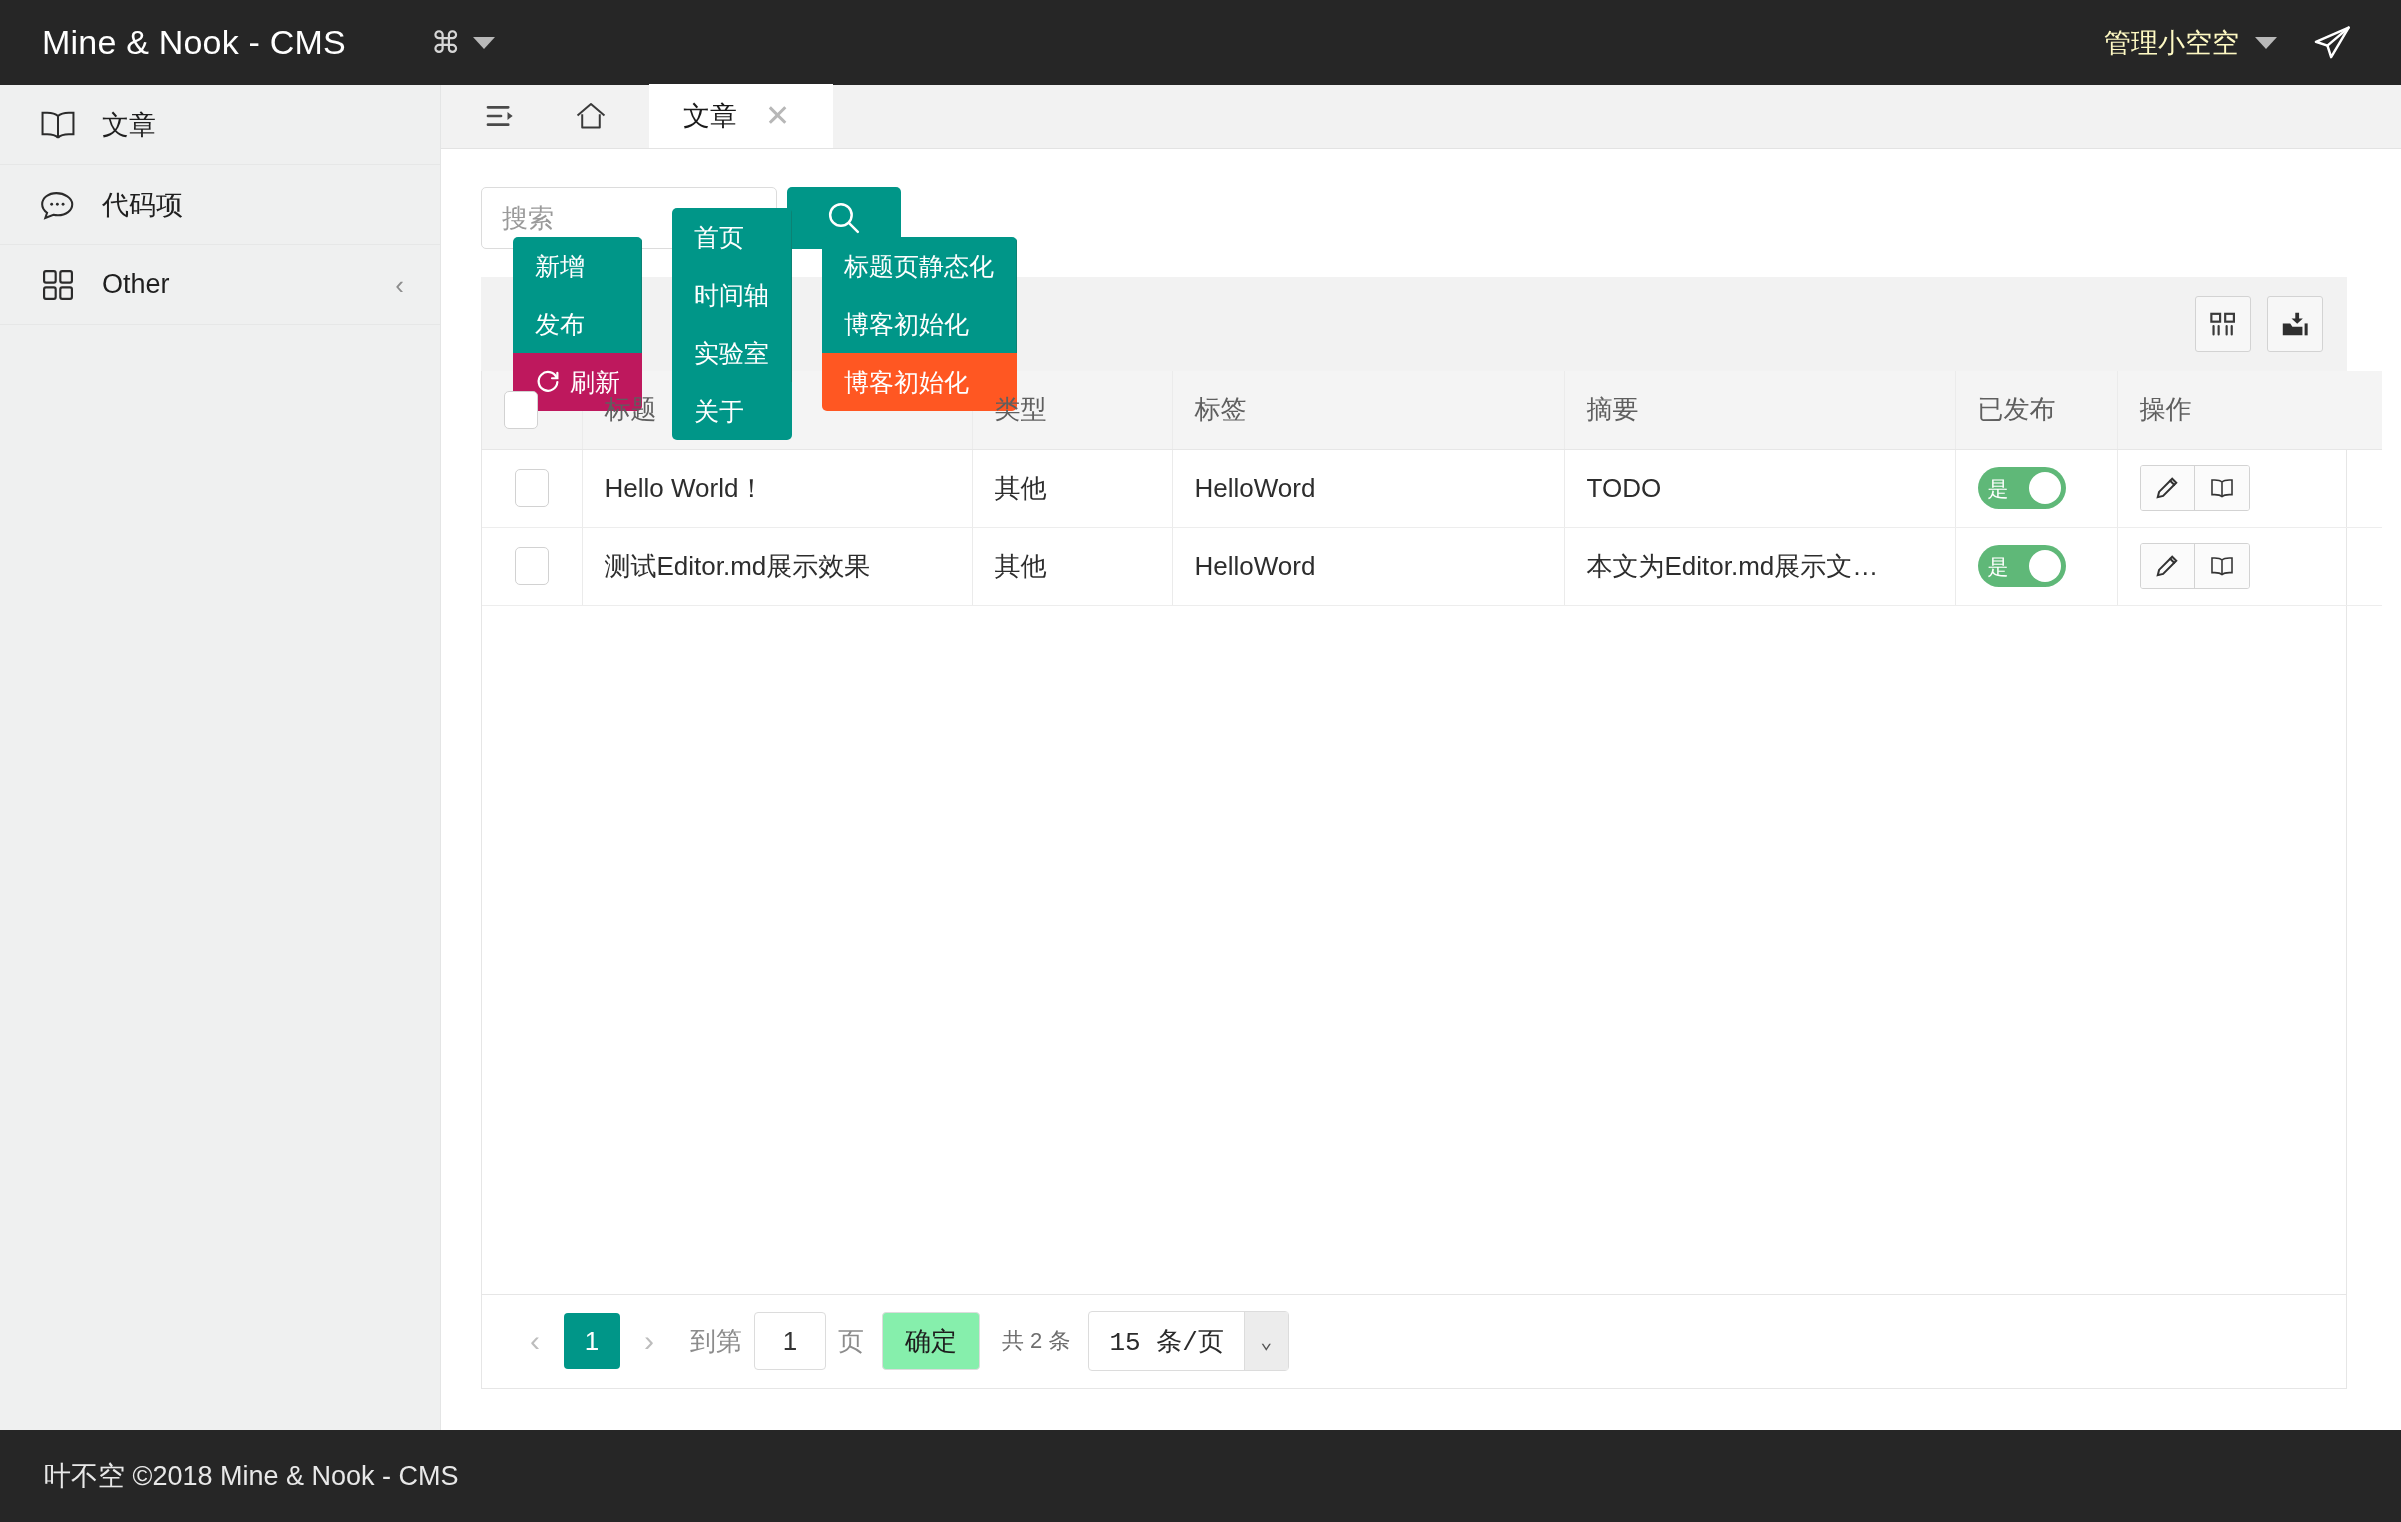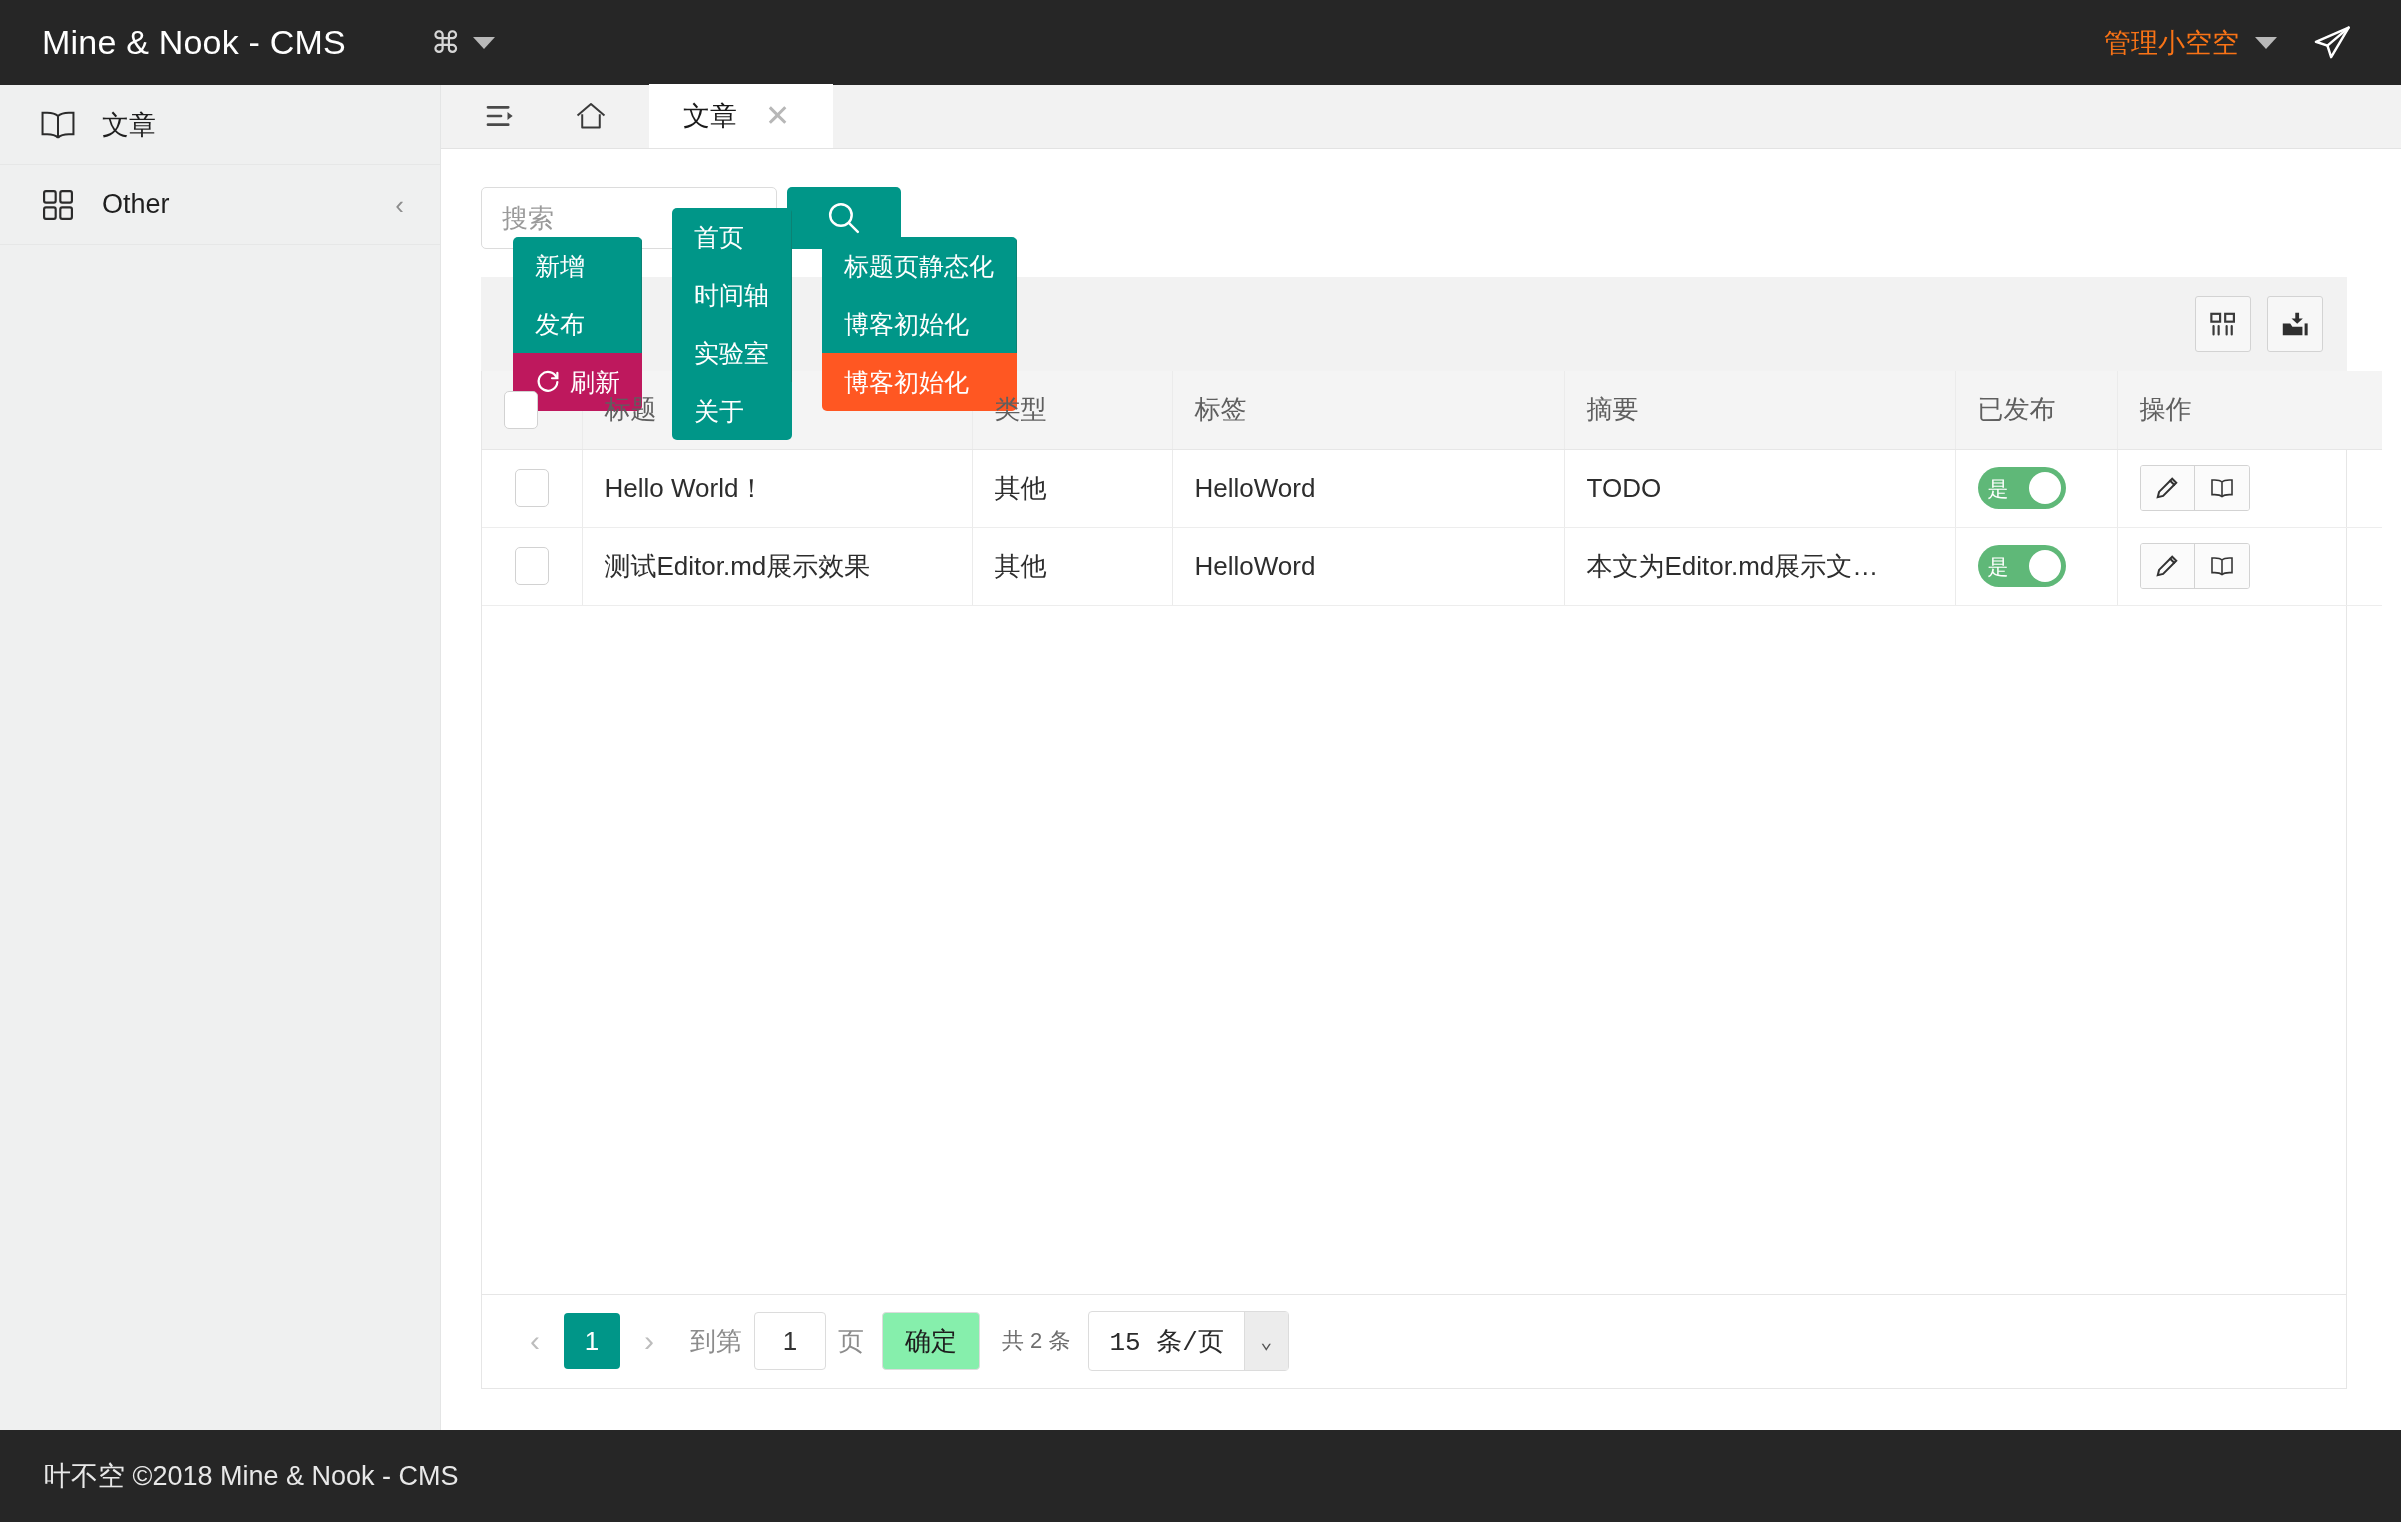--- a/index.html
+++ b/index.html
@@ -28,21 +28,21 @@
   .cmd-glyph { font-size: 30px; color: #d6d6d6; line-height: 1; }
   .caret-down {
     width: 0; height: 0; border-left: 11px solid transparent;
     border-right: 11px solid transparent; border-top: 12px solid #b8b8b8;
   }
   .hdr-right {
     margin-left: auto; display: flex; align-items: center; gap: 34px;
     margin-right: 48px;
   }
   .user-menu { display: flex; align-items: center; gap: 16px; cursor: pointer; }
-  .user-name { font-size: 27px; color: #f97316; }
+  .user-name { font-size: 27px; color: #fef9c3; }
   .send-icon { width: 42px; height: 42px; display:block; }
 
   
   .sidebar {
     position: absolute; top: 85px; left: 0; width: 441px; bottom: 92px;
     background: #eff0f0;
     border-right: 1px solid #e4e5e5;
   }
   .side-item {
     height: 80px; display: flex; align-items: center;
@@ -259,20 +259,32 @@
         <svg width="38" height="34" viewBox="0 0 24 22" fill="none" stroke="#2b2b2b" stroke-width="1.3">
           <path d="M12 5.2C10.4 3.6 7.8 3 5 3H2v14h3c2.8 0 5.4.6 7 2.2"></path>
           <path d="M12 5.2C13.6 3.6 16.2 3 19 3h3v14h-3c-2.8 0-5.4.6-7 2.2"></path>
           <path d="M12 5.2v14"></path>
         </svg>
       </span>
       <span class="si-label">文章</span>
       <span class="si-arrow"></span>
     </div>
 
+    <div class="side-item">
+      <span class="si-icon">
+        <svg width="38" height="32" viewBox="0 0 24 20" fill="none" stroke="#2b2b2b" stroke-width="1.3">
+          <path d="M21 9.5c0 4-4 7-9 7-1 0-2-.1-2.9-.3L4 18.2l1.1-3.3C3.2 13.5 2 11.6 2 9.5c0-4 4-7 9-7s10 3 10 7z"></path>
+          <circle cx="8" cy="9.5" r=".9" fill="#2b2b2b" stroke="none"></circle>
+          <circle cx="11.6" cy="9.5" r=".9" fill="#2b2b2b" stroke="none"></circle>
+          <circle cx="15.2" cy="9.5" r=".9" fill="#2b2b2b" stroke="none"></circle>
+        </svg>
+      </span>
+      <span class="si-label">代码项</span>
+      <span class="si-arrow"></span>
+    </div>
 
     <div class="side-item">
       <span class="si-icon">
         <svg width="34" height="34" viewBox="0 0 22 22" fill="none" stroke="#2b2b2b" stroke-width="1.4">
           <rect x="2" y="2" width="7.5" height="7.5" rx="1.2"></rect>
           <rect x="12.5" y="2" width="7.5" height="7.5" rx="1.2"></rect>
           <rect x="2" y="12.5" width="7.5" height="7.5" rx="1.2"></rect>
           <rect x="12.5" y="12.5" width="7.5" height="7.5" rx="1.2"></rect>
         </svg>
       </span>

